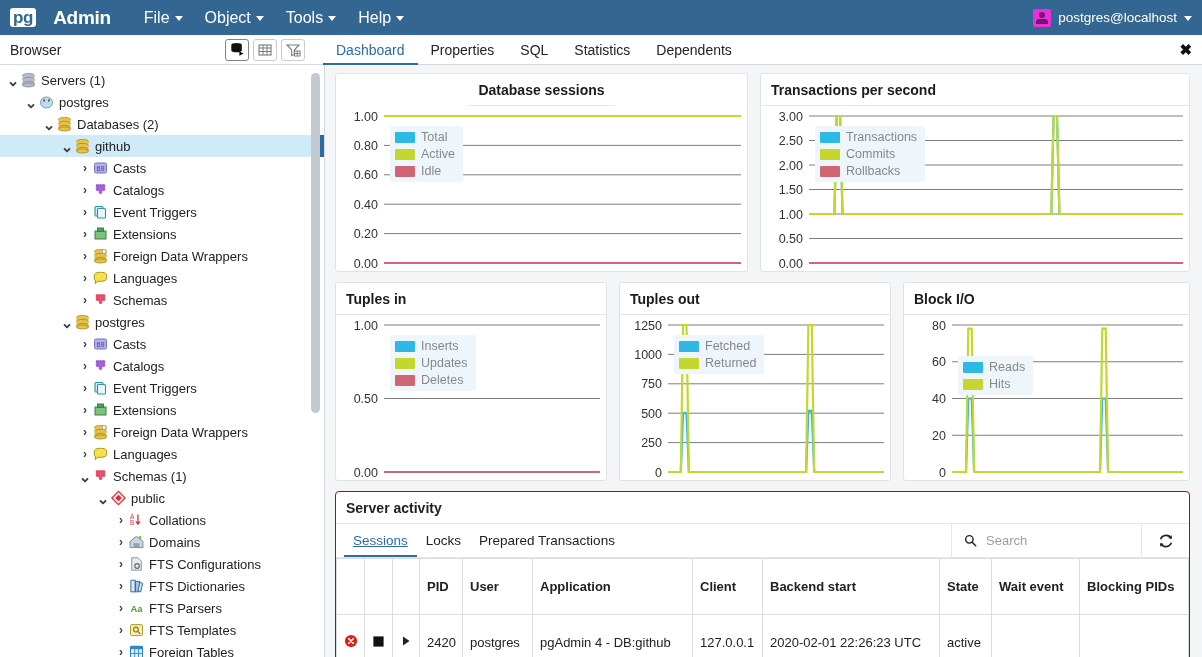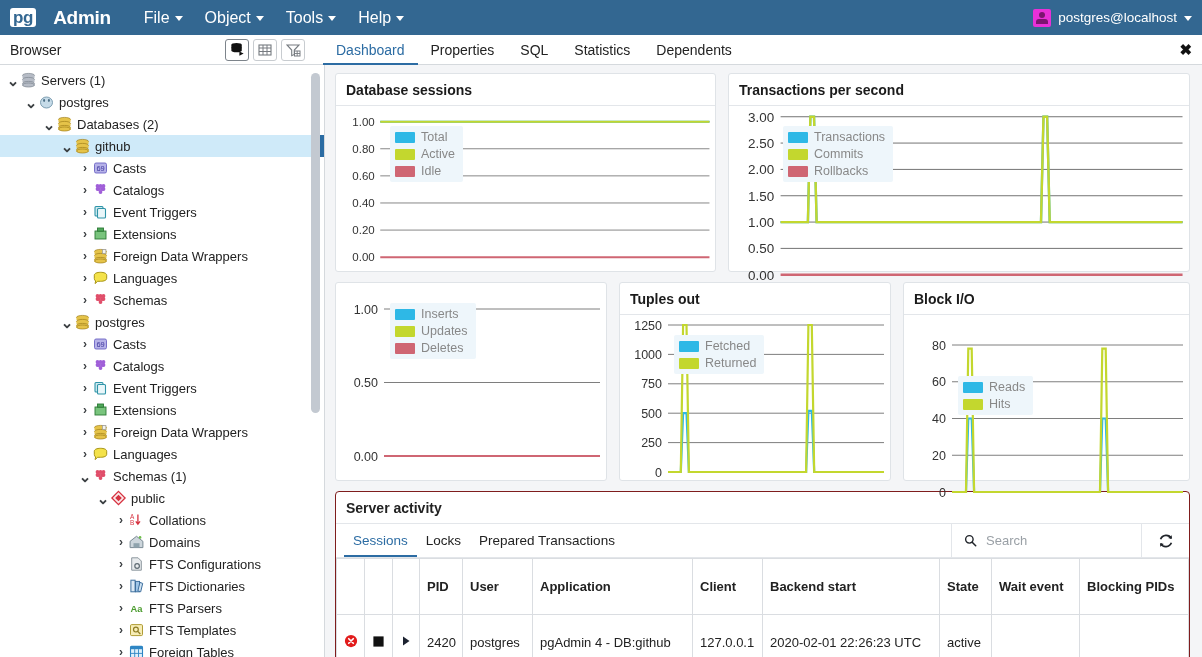--- a/index.html
+++ b/index.html
@@ -122,21 +122,21 @@
   
   .activity {
     background:#fff; border:1px solid #7f1d1d; border-radius:4px; margin-top:10px;
   }
   .act-h { font-size:14px; font-weight:bold; padding:8px 10px 7px; border-bottom:1px solid #e3e6ea; }
   .act-tabs { display:flex; align-items:stretch; border-bottom:1px solid #e3e6ea; height:34px; }
   .atab {
     padding:0 9px; font-size:13.5px; color:#222; line-height:33px; cursor:pointer;
     border-bottom:2px solid transparent; white-space:nowrap;
   }
-  .atab:first-child { margin-left:8px; }
+  .atab:first-child { margin-left:8px;text-decoration:underline; }
   .atab.active { color:#2c6ca3; border-bottom-color:#2c6ca3; }
   .act-spacer { flex:1; }
   .searchwrap {
     display:flex; align-items:center; gap:9px; border-left:1px solid #e3e6ea;
     padding:0 12px; width:190px;
   }
   .searchwrap input {
     border:none; outline:none; font-size:13px; font-family:inherit;
     width:100%; color:#333;
   }
@@ -507,21 +507,21 @@
         </div>
       </div>
     <div class="scroll-track">
       <div class="scroll-thumb"></div>
     </div>
   </div>
 
   <div class="dash">
 
     <div class="row1">
-      <div class="card" style="width:381px;height:199px;">
+      <div class="card" style="width:413px;height:199px;align-items:center;">
         <div class="card-h">Database sessions</div>
         <div class="chart" id="chart-database-sessions">
             <svg viewBox="0 0 411 165">
               <text x="42" y="161.5" text-anchor="end" font-size="12.5" font-family="&quot;Liberation Sans&quot;, sans-serif" fill="#333">0.00</text>
               <line x1="48" x2="405" y1="127.6" y2="127.6" stroke="#6f6f6f" stroke-width="0.9"></line>
               <text x="42" y="132.1" text-anchor="end" font-size="12.5" font-family="&quot;Liberation Sans&quot;, sans-serif" fill="#333">0.20</text>
               <line x1="48" x2="405" y1="98.19999999999999" y2="98.19999999999999" stroke="#6f6f6f" stroke-width="0.9"></line>
               <text x="42" y="102.69999999999999" text-anchor="end" font-size="12.5" font-family="&quot;Liberation Sans&quot;, sans-serif" fill="#333">0.40</text>
               <line x1="48" x2="405" y1="68.8" y2="68.8" stroke="#6f6f6f" stroke-width="0.9"></line>
               <text x="42" y="73.3" text-anchor="end" font-size="12.5" font-family="&quot;Liberation Sans&quot;, sans-serif" fill="#333">0.60</text>
@@ -583,20 +583,21 @@
                 <span class="sw" style="background: rgb(207, 102, 115);"></span>
                 <span>Rollbacks</span>
               </div>
             </div>
           </div>
       </div>
     </div>
 
     <div class="row2">
       <div class="card" style="width:272px;height:199px;">
+        <div class="card-h">Tuples in</div>
         <div class="chart" id="chart-tuples-in">
             <svg viewBox="0 0 270 165">
               <text x="42" y="161.5" text-anchor="end" font-size="12.5" font-family="&quot;Liberation Sans&quot;, sans-serif" fill="#333">0.00</text>
               <line x1="48" x2="264" y1="83.5" y2="83.5" stroke="#6f6f6f" stroke-width="0.9"></line>
               <text x="42" y="88" text-anchor="end" font-size="12.5" font-family="&quot;Liberation Sans&quot;, sans-serif" fill="#333">0.50</text>
               <line x1="48" x2="264" y1="10" y2="10" stroke="#6f6f6f" stroke-width="0.9"></line>
               <text x="42" y="14.5" text-anchor="end" font-size="12.5" font-family="&quot;Liberation Sans&quot;, sans-serif" fill="#333">1.00</text>
               <path d="M48.0 157.0 L264.0 157.0" fill="none" stroke="#2eb8e6" stroke-width="2.2"></path>
               <path d="M48.0 157.0 L264.0 157.0" fill="none" stroke="#c3d72e" stroke-width="2.2"></path>
               <path d="M48.0 157.0 L264.0 157.0" fill="none" stroke="#cf6673" stroke-width="2.2"></path>
@@ -640,21 +641,21 @@
                 <span class="sw" style="background: rgb(46, 184, 230);"></span>
                 <span>Fetched</span>
               </div>
               <div class="lg-item">
                 <span class="sw" style="background: rgb(195, 215, 46);"></span>
                 <span>Returned</span>
               </div>
             </div>
           </div>
       </div>
-      <div class="card" style="flex:1;height:199px;gap:20px;">
+      <div class="card" style="flex:1;height:199px;">
         <div class="card-h">Block I/O</div>
         <div class="chart" id="chart-block-io">
             <svg viewBox="0 0 285 165">
               <text x="42" y="161.5" text-anchor="end" font-size="12.5" font-family="&quot;Liberation Sans&quot;, sans-serif" fill="#333">0</text>
               <line x1="48" x2="279" y1="120.25" y2="120.25" stroke="#6f6f6f" stroke-width="0.9"></line>
               <text x="42" y="124.75" text-anchor="end" font-size="12.5" font-family="&quot;Liberation Sans&quot;, sans-serif" fill="#333">20</text>
               <line x1="48" x2="279" y1="83.5" y2="83.5" stroke="#6f6f6f" stroke-width="0.9"></line>
               <text x="42" y="88" text-anchor="end" font-size="12.5" font-family="&quot;Liberation Sans&quot;, sans-serif" fill="#333">40</text>
               <line x1="48" x2="279" y1="46.75" y2="46.75" stroke="#6f6f6f" stroke-width="0.9"></line>
               <text x="42" y="51.25" text-anchor="end" font-size="12.5" font-family="&quot;Liberation Sans&quot;, sans-serif" fill="#333">60</text>

